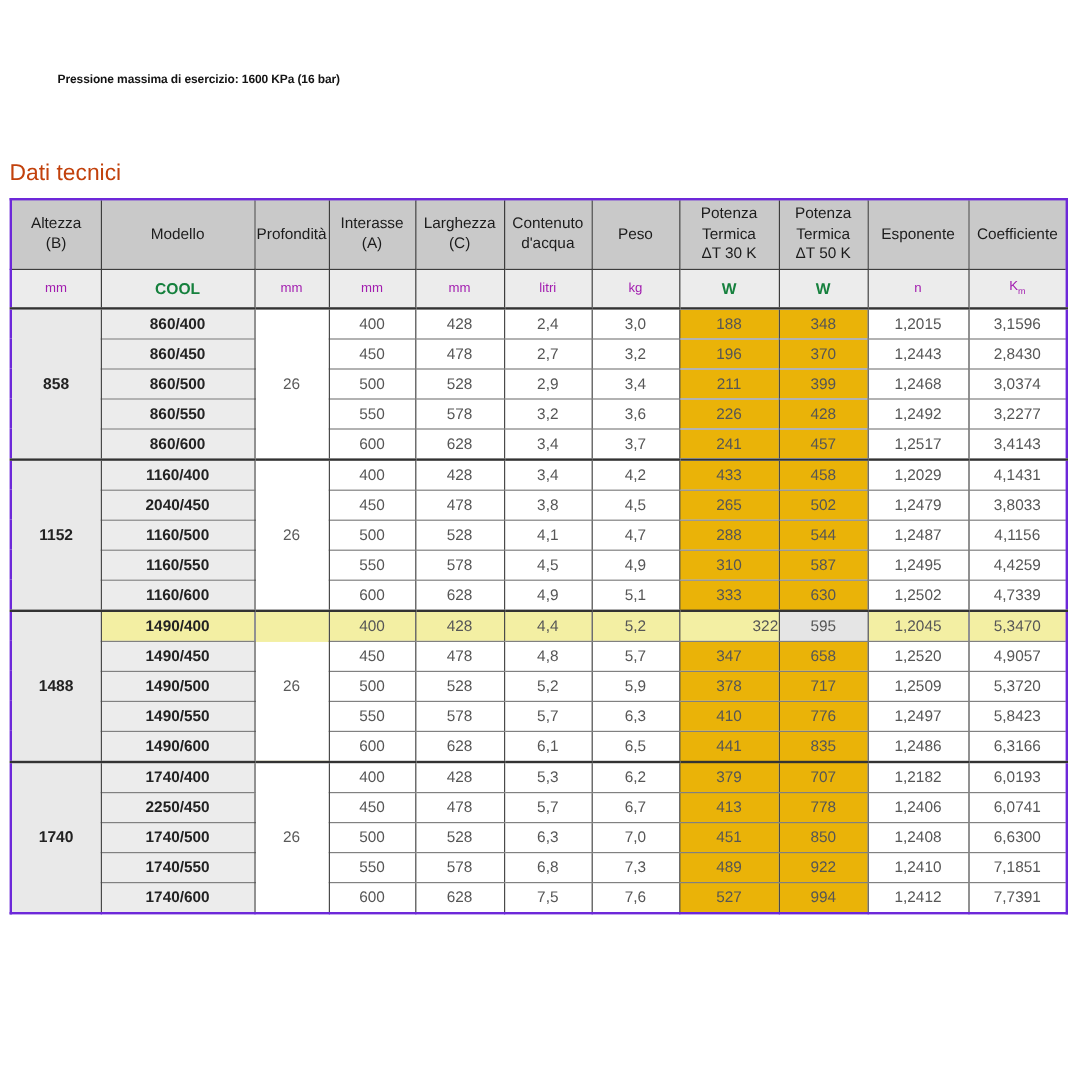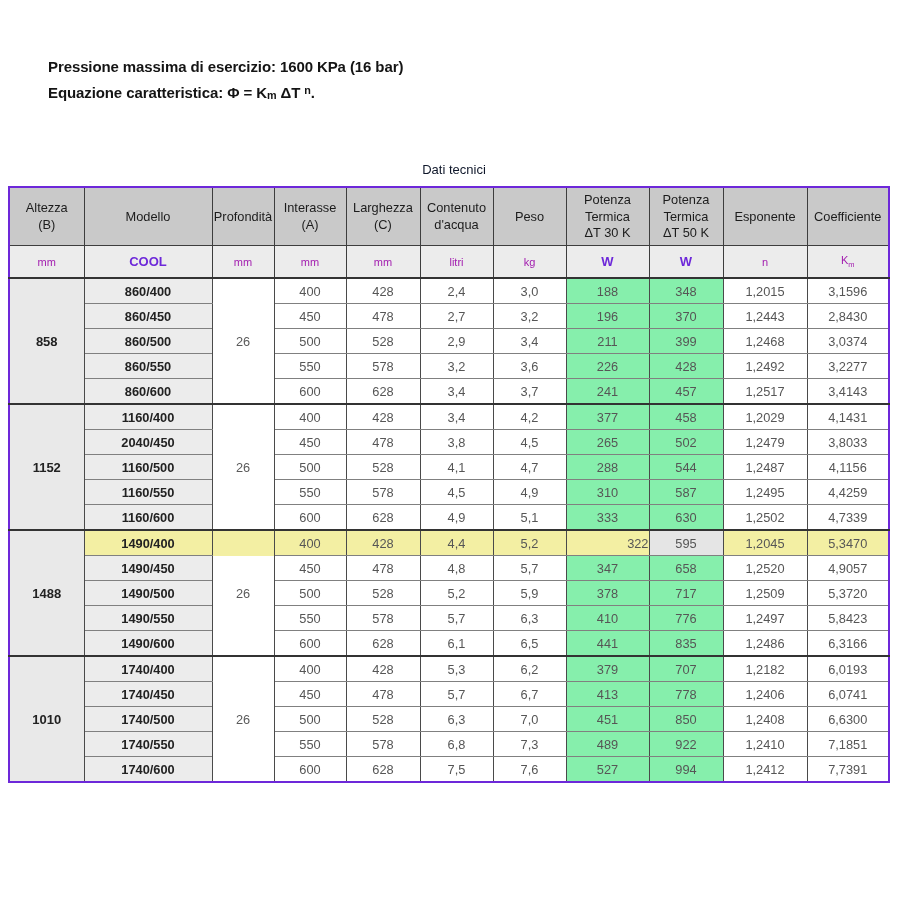--- a/index.html
+++ b/index.html
@@ -1,44 +1,43 @@
 <!DOCTYPE html>
 <html><head>
 <meta charset="utf-8">
 <style>
   html,body{margin:0;padding:0;background:#fff;}
   body{width:900px;height:900px;font-family:"Liberation Sans",sans-serif;overflow:hidden;}
   .page{position:relative;width:900px;height:900px;background:#ffffff;}
-  .intro{margin:55px 40px 0 48px;font-weight:bold;font-size:15px;line-height:23.5px;color:#141414;letter-spacing:-0.1px;}
+  .intro{margin:55px 40px 0 48px;font-weight:bold;font-size:10px;line-height:23.5px;color:#141414;letter-spacing:-0.1px;}
   .intro .frm-sub{font-size:0.72em;vertical-align:-0.15em;font-weight:bold;}
   .intro .frm-sup{font-size:0.72em;vertical-align:0.35em;font-weight:bold;}
-  .section-title{margin:55px 0 9px 8px;font-size:13px;color:#0f172a;text-align:center;}
+  .section-title{margin:55px 0 9px 8px;font-size:19px;color:#c2410c;}
   table{border-collapse:collapse;table-layout:fixed;width:880px;margin-left:8px;border:2px solid #6d28d9;}
   th,td{text-align:center;vertical-align:middle;overflow:hidden;padding:0;}
   thead th{border:1px solid #3d3d3d;}
   .hdr{background:#c9c9c9;font-weight:normal;font-size:12.8px;color:#1c1c1c;height:57px;line-height:1.3;}
   .unit{background:#ececec;font-weight:normal;font-size:11px;color:#a21caf;height:31px;}
-  .unit.strong{color:#6d28d9;font-weight:bold;font-size:13px;margin-left:32px;}
+  .unit.strong{color:#15803d;font-weight:bold;font-size:13px;margin-left:32px;}
   .unit sub{font-size:0.68em;}
   tbody td{height:24px;font-size:12.8px;border:1px solid #808080;border-left-color:#4a4a4a;border-right-color:#4a4a4a;}
   .c-alt{background:#e9e9e9;font-weight:bold;color:#222;font-size:13px;}
   .c-model{background:#ececec;font-weight:bold;color:#222;}
   .c-prof{background:#ffffff;color:#5a5a5a;}
   .c-num{color:#565656;background:#ffffff;}
-  .c-shade{background:#86efac;}
+  .c-shade{background:#eab308;}
   .group-start td{border-top:2px solid #333;}
 </style>
 </head>
 <body>
 
 <div class="page">
 
   <div class="intro">
     <div>Pressione massima di esercizio: 1600 KPa (16 bar)</div>
-    <div><span>Equazione caratteristica: Φ = K</span><span class="frm-sub">m</span><span> ΔT </span><span class="frm-sup">n</span><span>.</span></div>
   </div>
 
   <div class="section-title">Dati tecnici</div>
 
   <table>
     <colgroup>
       <col style="width:75px">
         <col style="width:128px">
         <col style="width:62px">
       <col style="width:72px">
@@ -167,21 +166,21 @@
           <td class="c-num">3,4143</td>
         </tr>
         <tr class="group-start">
           <td class="c-alt" rowspan="5">1152</td>
           <td class="c-model">1160/400</td>
           <td class="c-prof" rowspan="5">26</td>
           <td class="c-num">400</td>
           <td class="c-num">428</td>
           <td class="c-num">3,4</td>
           <td class="c-num">4,2</td>
-          <td class="c-num c-shade">377</td>
+          <td class="c-num c-shade">433</td>
           <td class="c-num c-shade">458</td>
           <td class="c-num">1,2029</td>
           <td class="c-num">4,1431</td>
         </tr>
         <tr>
           <td class="c-model">2040/450</td>
           <td class="c-num">450</td>
           <td class="c-num">478</td>
           <td class="c-num">3,8</td>
           <td class="c-num">4,5</td>
@@ -274,34 +273,34 @@
           <td class="c-num">600</td>
           <td class="c-num">628</td>
           <td class="c-num">6,1</td>
           <td class="c-num">6,5</td>
           <td class="c-num c-shade">441</td>
           <td class="c-num c-shade">835</td>
           <td class="c-num">1,2486</td>
           <td class="c-num">6,3166</td>
         </tr>
         <tr class="group-start">
-          <td class="c-alt" rowspan="5">1010</td>
+          <td class="c-alt" rowspan="5">1740</td>
           <td class="c-model">1740/400</td>
           <td class="c-prof" rowspan="5">26</td>
           <td class="c-num">400</td>
           <td class="c-num">428</td>
           <td class="c-num">5,3</td>
           <td class="c-num">6,2</td>
           <td class="c-num c-shade">379</td>
           <td class="c-num c-shade">707</td>
           <td class="c-num">1,2182</td>
           <td class="c-num">6,0193</td>
         </tr>
         <tr>
-          <td class="c-model">1740/450</td>
+          <td class="c-model">2250/450</td>
           <td class="c-num">450</td>
           <td class="c-num">478</td>
           <td class="c-num">5,7</td>
           <td class="c-num">6,7</td>
           <td class="c-num c-shade">413</td>
           <td class="c-num c-shade">778</td>
           <td class="c-num">1,2406</td>
           <td class="c-num">6,0741</td>
         </tr>
         <tr>

